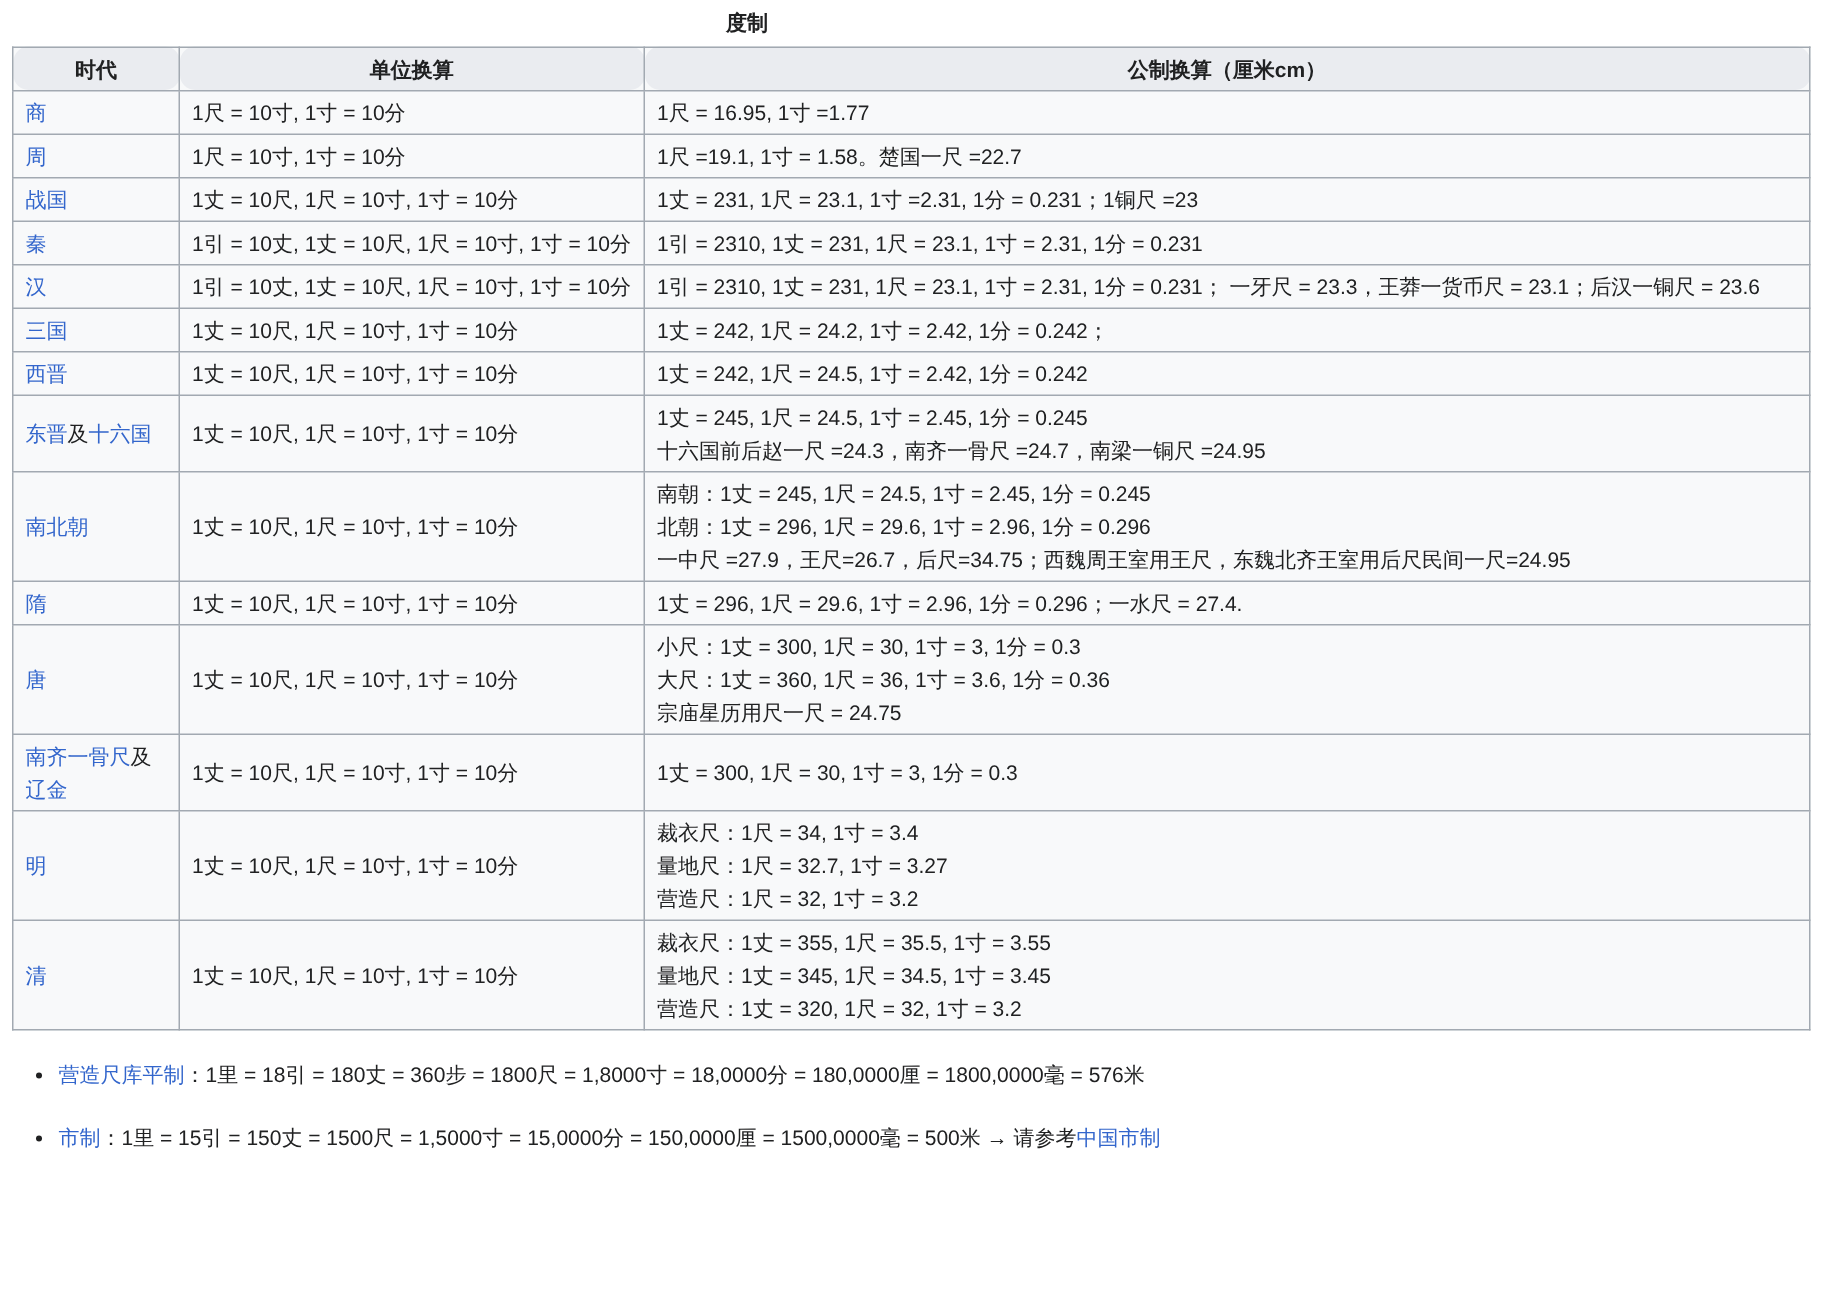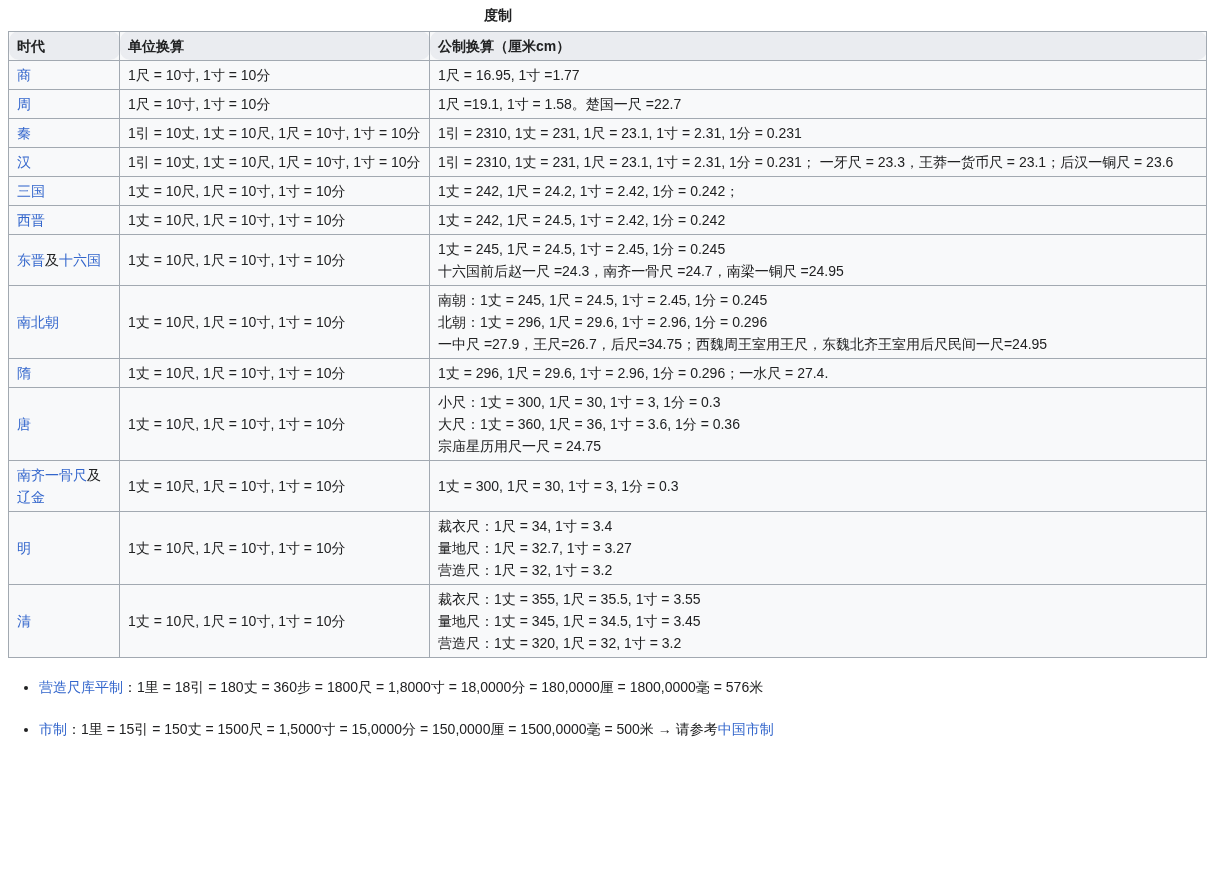--- a/index.html
+++ b/index.html
@@ -29,21 +29,21 @@
   col.c3 { width: 777px; }
   table.wikitable th, table.wikitable td {
     border: 1px solid #a2a9b1;
     padding: 3px 8px;
     line-height: 22px;
     vertical-align: middle;
     word-break: break-word;
   }
   table.wikitable th {
     background: #eaecf0;
-    text-align: left;
+    text-align: center;
     font-weight: bold;
     border-radius: 10px;
   }
   a.wlink {
     color: #3366cc;
     text-decoration: none;
     cursor: pointer;
   }
   .metric-line { line-height: 22px; }
   ul.notes {
@@ -81,20 +81,27 @@
           <td>1尺 = 10寸, 1寸 = 10分</td>
           <td>
             <div class="metric-line">1尺 = 16.95, 1寸 =1.77</div>
           </td>
         </tr>
         <tr>
           <td><a class="wlink" href="#">周</a></td>
           <td>1尺 = 10寸, 1寸 = 10分</td>
           <td>
             <div class="metric-line">1尺 =19.1,  1寸 = 1.58。楚国一尺 =22.7</div>
+          </td>
+        </tr>
+        <tr>
+          <td><a class="wlink" href="#">战国</a></td>
+          <td>1丈 = 10尺, 1尺 = 10寸, 1寸 = 10分</td>
+          <td>
+            <div class="metric-line">1丈 = 231, 1尺 = 23.1, 1寸 =2.31, 1分 = 0.231；1铜尺 =23</div>
           </td>
         </tr>
         <tr>
           <td><a class="wlink" href="#">秦</a></td>
           <td>1引 = 10丈, 1丈 = 10尺, 1尺 = 10寸, 1寸 = 10分</td>
           <td>
             <div class="metric-line">1引 = 2310, 1丈 = 231, 1尺 = 23.1, 1寸 = 2.31, 1分 = 0.231</div>
           </td>
         </tr>
         <tr>

